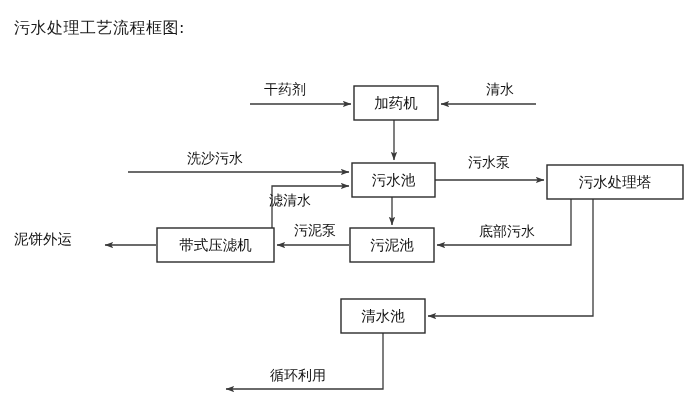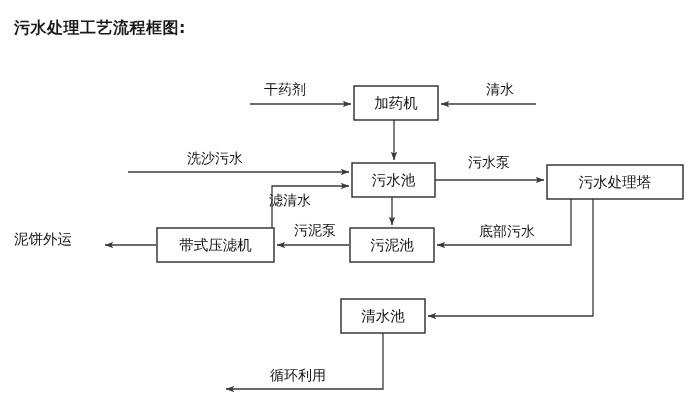--- a/index.html
+++ b/index.html
@@ -12,21 +12,21 @@
     height: 420px;
     position: relative;
     font-family: "DejaVu Sans", "Liberation Sans", sans-serif;
     overflow: hidden;
   }
   #diagram-title {
     position: absolute;
     left: 14px;
     top: 18px;
     font-size: 16px;
-    font-weight: bold;
+    font-weight: normal;
     color: #1a1a1a;
     letter-spacing: 0.5px;
     white-space: nowrap;
   }
   #flow-svg {
     position: absolute;
     left: 0;
     top: 0;
     width: 700px;
     height: 420px;

